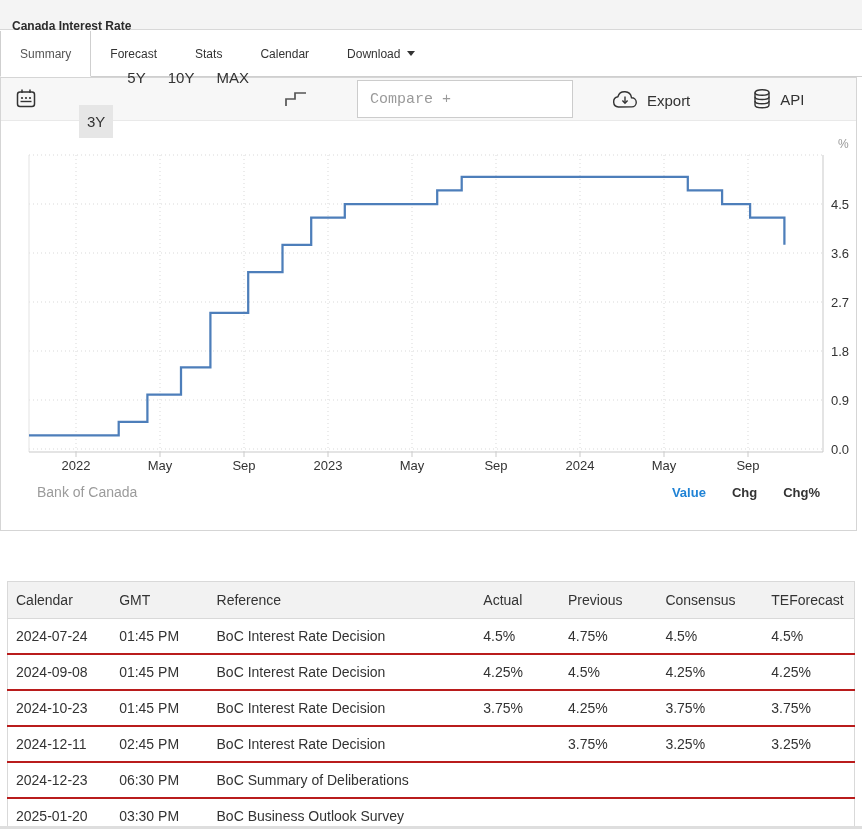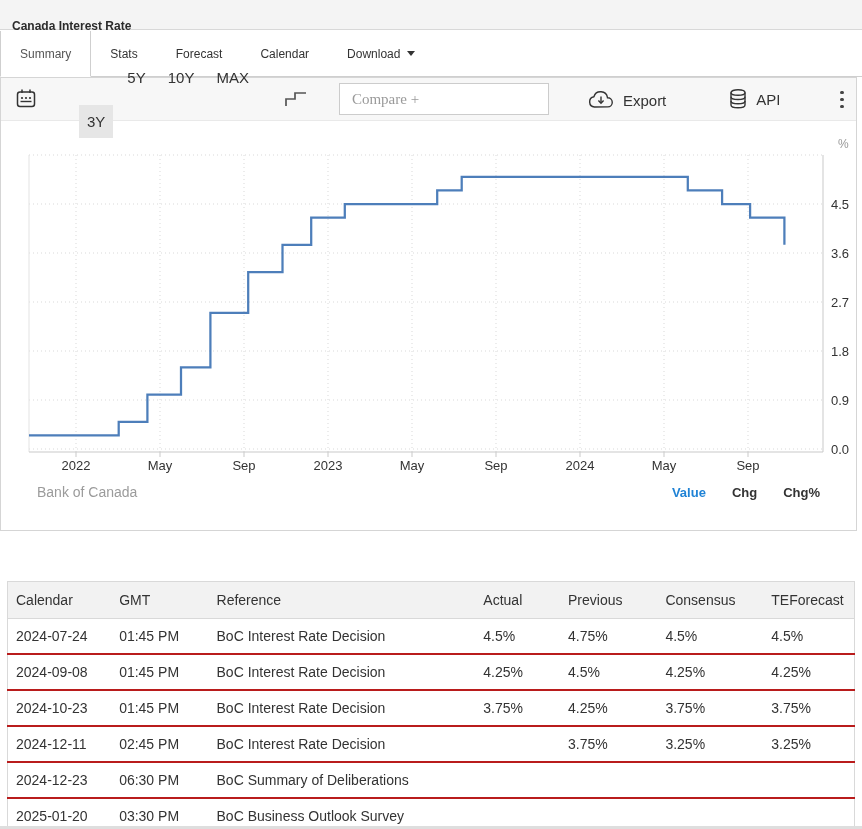--- a/index.html
+++ b/index.html
@@ -24,22 +24,22 @@
   
   .card { position:absolute; top:77px; left:0; width:857px; height:454px;
     border:1px solid #d5d5d5; background:#fff; }
   .toolbar { height:43px; background:#f7f7f7; border-bottom:1px solid #e9e9e9;
     display:flex; align-items:center; padding:0 14px; font-size:15px; color:#333; }
   .icon-btn { display:flex; align-items:center; justify-content:center; cursor:pointer; }
   .range-group { display:flex; margin-left:42px; }
   .range-btn { padding:8px 8px; margin-right:6px; cursor:pointer; color:#333; }
   .range-btn.active { background:#e6e6e6;margin-top:44px; }
   .step-btn { margin-left:20px; }
-  .compare-input { margin-left:30px; width:268px; height:32px; border:1px solid #ccc;
-    background:#fff; padding:0 12px; font-size:15px; color:#333; font-family:Liberation Serif, serif; }
+  .compare-input { margin-left:48px; width:268px; height:38px; border:1px solid #ccc;
+    background:#fff; padding:0 12px; font-size:15px; color:#333; font-family:Liberation Mono, monospace; }
   .compare-input::placeholder { color:#9a9a9a; }
   .tool-right { margin-left:auto; display:flex; align-items:flex-end;gap:24px; }
   .tool-btn { display:flex; align-items:center; cursor:pointer; margin-left:38px; }
   .tool-btn svg { margin-right:8px; }
   .kebab { margin-left:36px; margin-right:4px; display:flex; flex-direction:column; cursor:pointer; }
   .kebab i { width:3.5px; height:3.5px; border-radius:50%; background:#444; margin:1.8px 0; }
 
   .chart-wrap { position:relative; width:855px; height:358px; }
   .chart-footer { display:flex; justify-content:space-between; align-items:center; padding:5px 36px 0 36px; }
   .source { font-size:14px; color:#9b9b9b; cursor:pointer; }
@@ -71,24 +71,24 @@
 
   <div class="page-header">
     <h1>Canada Interest Rate</h1>
   </div>
 
   <div class="tabbar">
       <div class="tab active">
         <span>Summary</span>
       </div>
       <div class="tab">
+        <span>Forecast</span>
+      </div>
+      <div class="tab">
         <span>Stats</span>
-      </div>
-      <div class="tab">
-        <span>Forecast</span>
       </div>
       <div class="tab">
         <span>Calendar</span>
       </div>
       <div class="tab">
         <span>Download</span>
         <span class="caret"></span>
       </div>
     </div>
 

